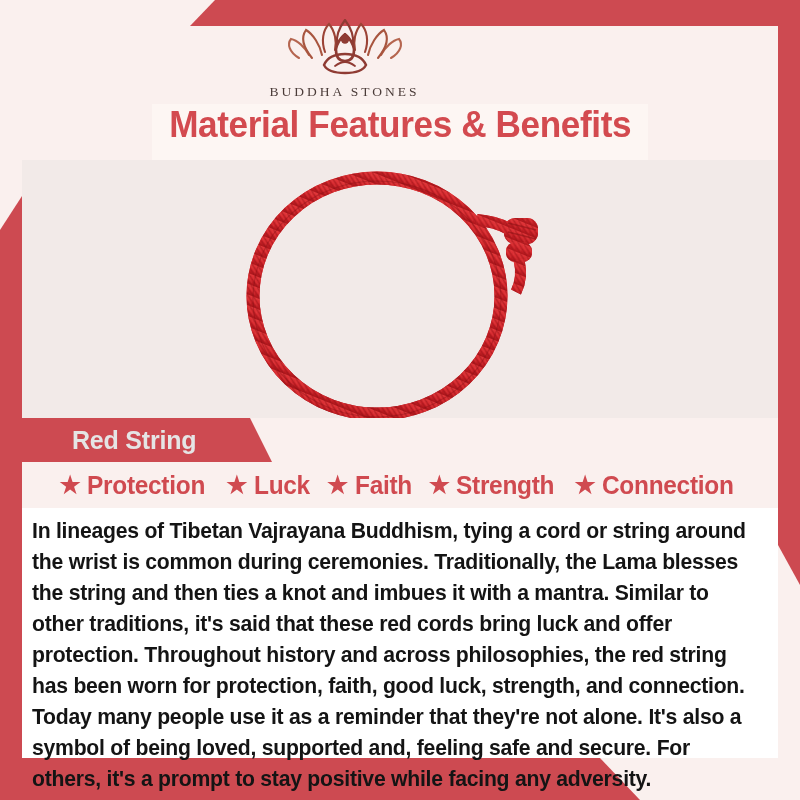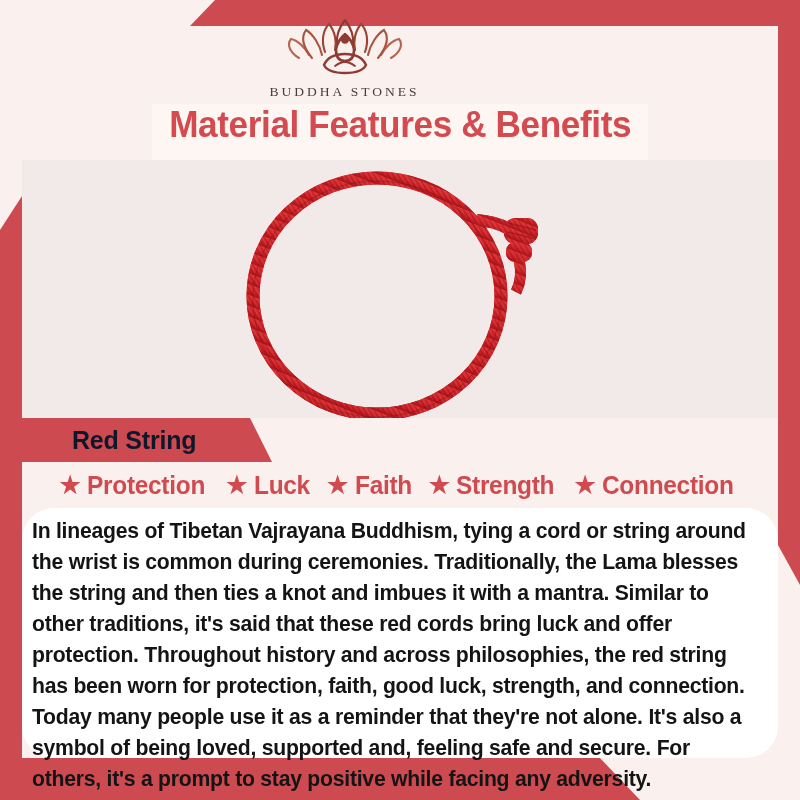--- a/index.html
+++ b/index.html
@@ -67,21 +67,21 @@
   .bracelet{position:absolute;left:0;top:0;width:756px;height:258px;}
 
   
   .ribbon{
     position:absolute;left:22px;top:418px;width:250px;height:44px;
     background:#cd4a51;
     clip-path:polygon(0 0, 228px 0, 250px 44px, 0 44px);
     display:flex;align-items:center;
   }
   .ribbon-text{
-    color:#0f172a;font-size:25px;font-weight:bold;
+    color:#e5e5e5;font-size:25px;font-weight:bold;
     margin-left:50px;letter-spacing:-0.2px;white-space:nowrap;
   }
 
   
   .benefits{
     position:absolute;left:22px;top:462px;width:756px;height:46px;
     display:flex;align-items:center;justify-content:center;
     gap:0px;
   }
   .benefit{
@@ -96,21 +96,20 @@
     color:#d04a50;font-size:26px;font-weight:bold;letter-spacing:-0.3px;
     transform:scaleX(0.94);transform-origin:left center;
   }
 
   
   .copy-box{
     position:absolute;left:22px;top:508px;width:756px;height:250px;
     background:#ffffff;
     padding:8px 14px 0 10px;
     box-sizing:border-box;
-    border-radius:32px;
   }
   .copy-text{
     font-size:21.5px;font-weight:bold;color:#141414;
     line-height:31px;letter-spacing:-0.25px;
     margin:0;text-align:left;
     transform:scaleX(0.985);transform-origin:left top;
   }
 </style>
 </head>
 <body>

